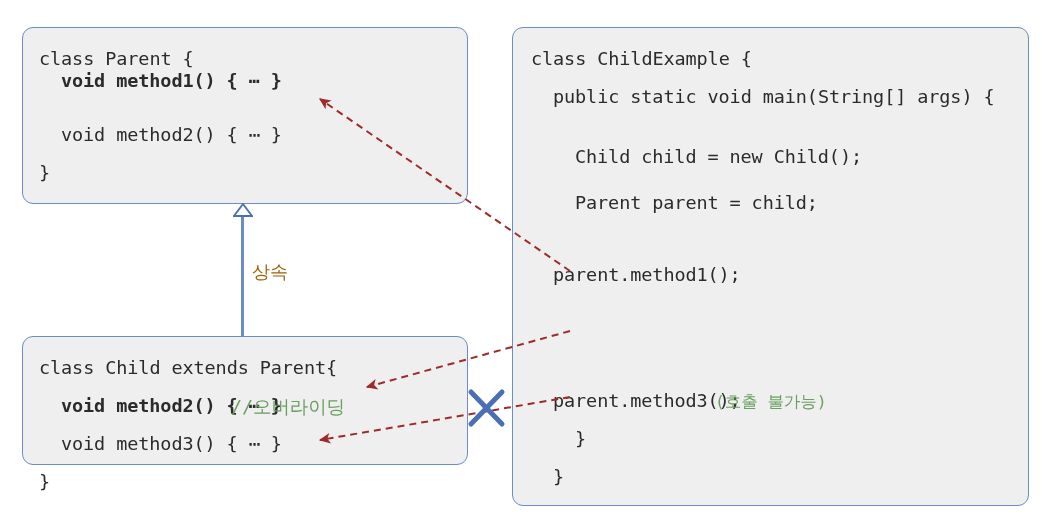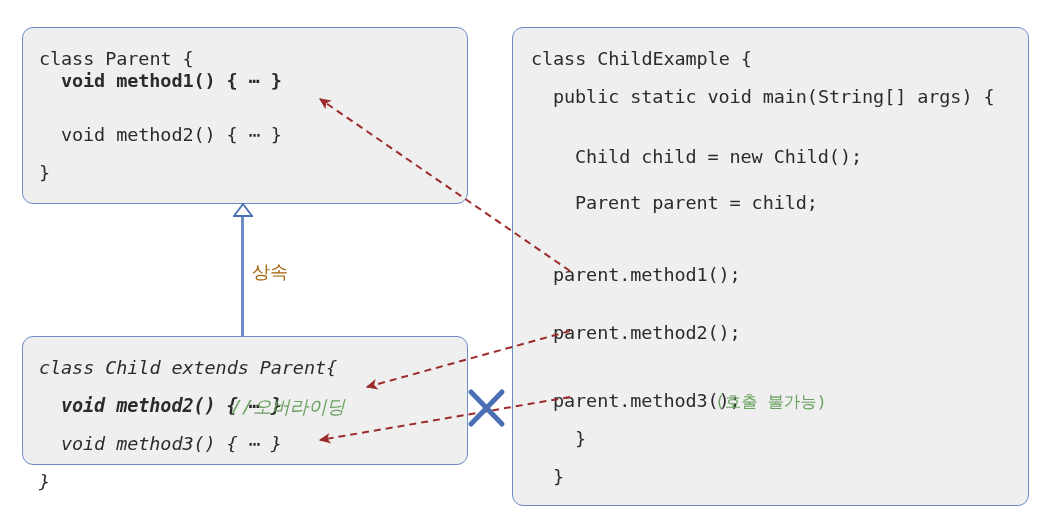--- a/index.html
+++ b/index.html
@@ -22,21 +22,21 @@
   }
   
   .class-box {
     position: absolute;
     background: #EFEFEF;
     border: 1.6px solid #6C8CC7;
     border-radius: 11px;
     box-sizing: border-box;
   }
   #parent-box  { left: 22px;  top: 27px;  width: 446px; height: 177px; }
-  #child-box   { left: 22px;  top: 336px; width: 446px; height: 129px; font-style: italic; }
+  #child-box   { left: 22px;  top: 336px; width: 446px; height: 129px; }
   #example-box { left: 512px; top: 27px;  width: 517px; height: 479px; }
 
   .code-line {
     position: absolute;
     white-space: pre;
     font-family: "DejaVu Sans Mono", monospace;
     font-size: 18.5px;
     color: #2B2B2B;
     letter-spacing: -0.1px;
     line-height: 1;
@@ -106,21 +106,20 @@
     <div class="code-line indent1" style="top:98px;">void method3() { ⋯ }</div>
     <div class="code-line" style="top:136px;">}</div>
   </div>
 
   <div class="class-box" id="example-box">
     <div class="code-line" style="top:22px;">class ChildExample {</div>
     <div class="code-line indent1" style="top:60px;">public static void main(String[] args) {</div>
     <div class="code-line indent2" style="top:98px;margin-top:22px;">Child child = new Child();</div>
     <div class="code-line indent2" style="top:166px;">Parent parent = child;</div>
     <div class="code-line indent1" style="top:238px;">parent.method1();</div>
-    <div class="code-line indent1" style="top:296px;">parent.method2();</div>
     <div class="code-line indent1" style="top:364px;">parent.method3();</div>
     <div class="code-line note" style="top:366px; left:202px;">(호출 불가능)</div>
     <div class="code-line indent2" style="top:402px;">}</div>
     <div class="code-line indent1" style="top:440px;">}</div>
   </div>
 
   <div id="inherit-line"></div>
   <svg id="inherit-head" viewBox="0 0 20 14">
     <polygon points="10,1 19,13 1,13" fill="#FFFFFF" stroke="#4A6FB5" stroke-width="1.8"></polygon>
   </svg>

